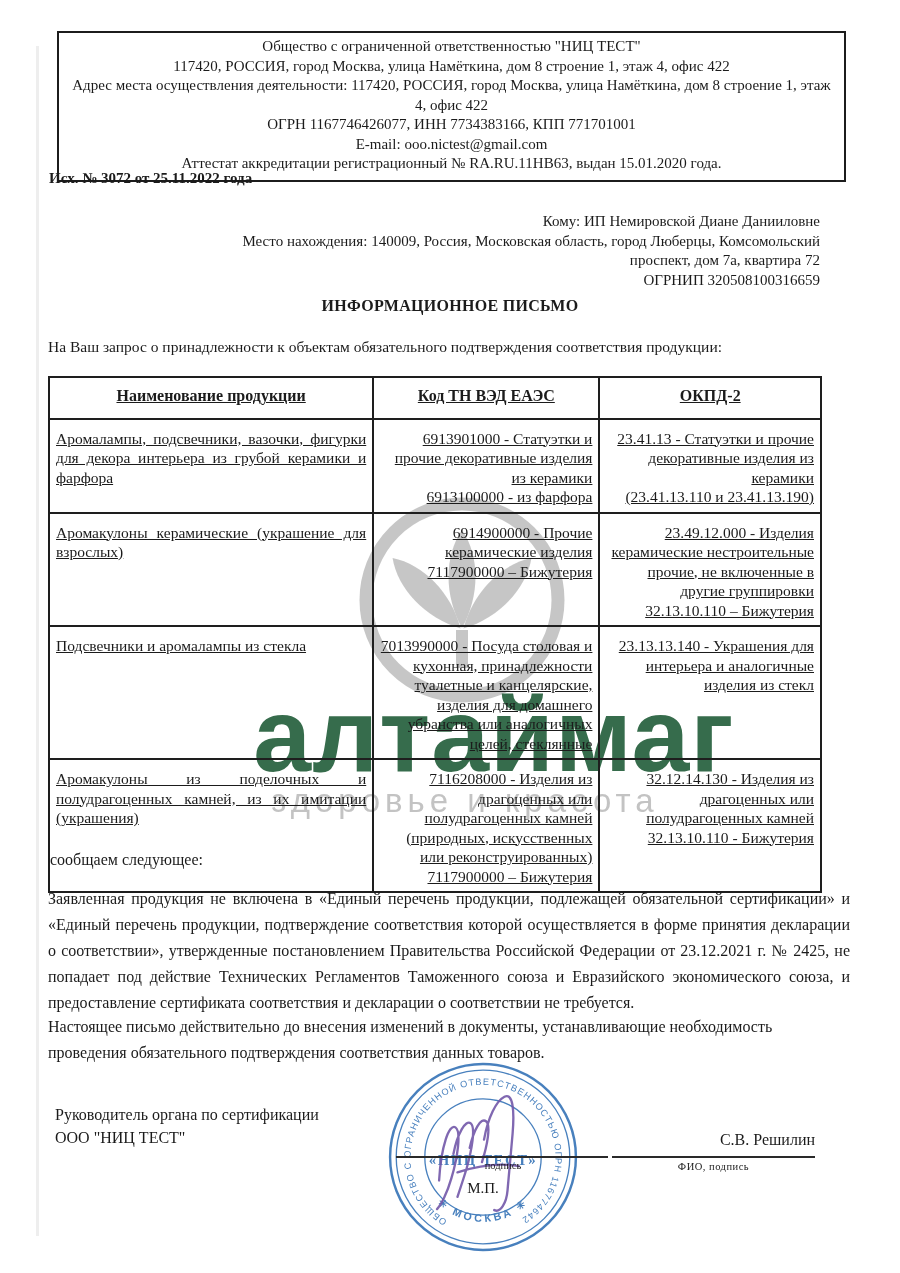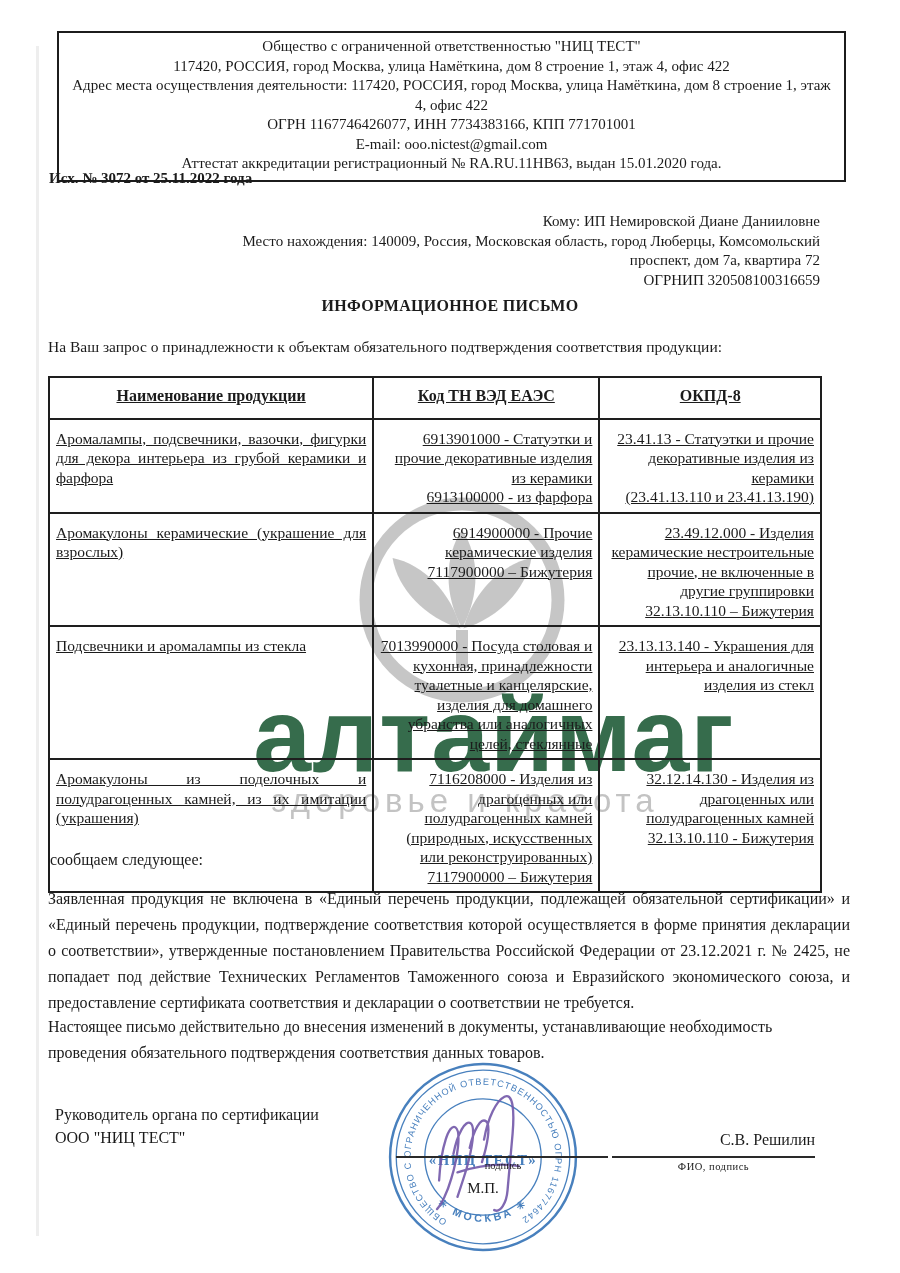--- a/index.html
+++ b/index.html
@@ -96,21 +96,21 @@
 <table class="main">
   <colgroup>
       <col class="c1">
       <col class="c2">
       <col class="c3">
     </colgroup>
   <thead>
     <tr>
       <th>Наименование продукции</th>
       <th>Код ТН ВЭД ЕАЭС</th>
-      <th>ОКПД-8</th>
+      <th>ОКПД-2</th>
     </tr>
   </thead>
   <tbody>
     <tr>
       <td class="name-cell">Аромалампы, подсвечники, вазочки, фигурки для декора интерьера из грубой керамики и фарфора</td>
       <td class="code-cell">6913901000 - Статуэтки и прочие декоративные изделия из керамики
 6913100000 - из фарфора</td>
       <td class="code-cell">23.41.13 - Статуэтки и прочие декоративные изделия из керамики
 (23.41.13.110 и 23.41.13.190)</td>
     </tr>

